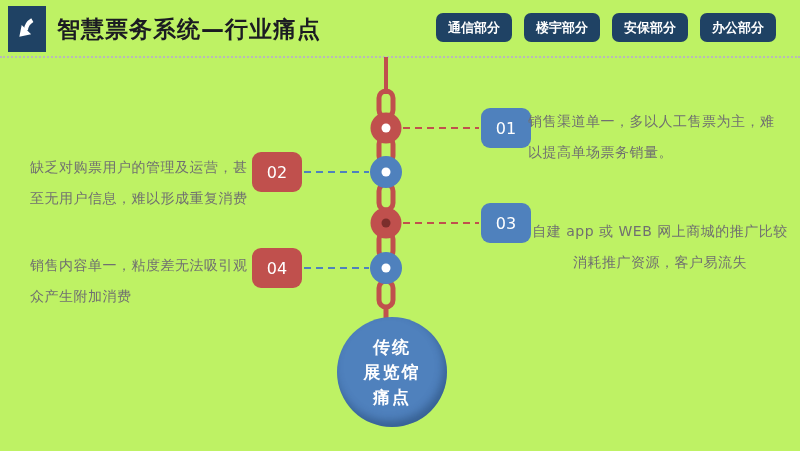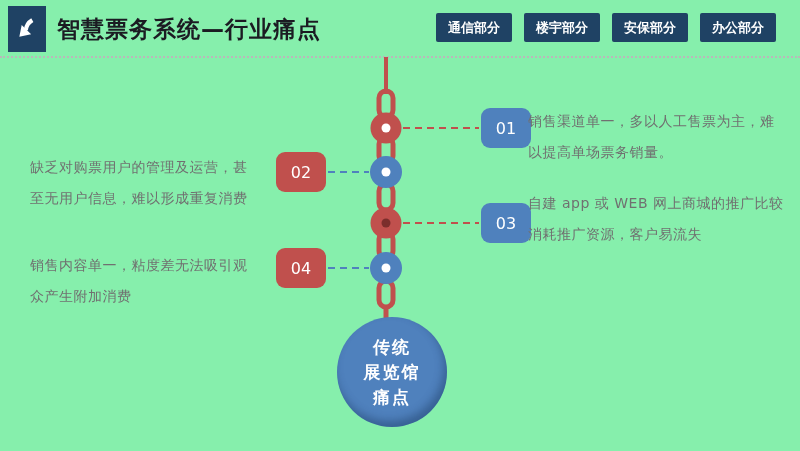--- a/index.html
+++ b/index.html
@@ -1,50 +1,50 @@
 <!DOCTYPE html>
 <html><head>
 <meta charset="utf-8">
 <style>
   html,body{margin:0;padding:0;background:#ffffff;}
   body{width:800px;height:451px;position:relative;overflow:hidden;
        font-family:"DejaVu Sans","Liberation Sans",sans-serif;}
-  .slide{position:absolute;inset:0;background:#86efac;}
+  .slide{position:absolute;inset:0;background:#bef264;}
 
   
   .header{position:absolute;left:0;top:0;width:800px;height:57px;}
   .logo-square{position:absolute;left:8px;top:6px;width:38px;height:46px;
                background:#1F4264;display:flex;align-items:center;justify-content:center;}
   .page-title{position:absolute;left:57px;top:14px;margin:0;font-size:23px;line-height:30px;
               font-weight:700;color:#1b1b22;letter-spacing:1px;white-space:nowrap;}
   .tabs{position:absolute;right:24px;top:13px;display:flex;gap:12px;}
   .tab{width:76px;height:29px;background:#1F4264;color:#ffffff;border:none;
-       border-radius:2px;font-family:inherit;font-size:13px;font-weight:700;
+       border-radius:7px;font-family:inherit;font-size:13px;font-weight:700;
        display:flex;align-items:center;justify-content:center;cursor:pointer;white-space:nowrap;}
   .sep{position:absolute;left:0;top:56px;width:800px;height:0;
        border-top:2px dotted #b9b9b9;}
 
   
   .chain-svg{position:absolute;left:0;top:0;width:800px;height:451px;pointer-events:none;}
 
   .badge{position:absolute;width:50px;height:40px;border-radius:9px;
          color:#ffffff;font-size:16px;font-weight:500;
          display:flex;align-items:center;justify-content:center;}
   .badge.blue{background:#4F81BD;}
-  .badge.red{background:#C0504D;margin-left:24px;}
+  .badge.red{background:#C0504D;}
   .badge-01{left:481px;top:108px;}
   .badge-02{left:252px;top:152px;}
   .badge-03{left:481px;top:203px;}
   .badge-04{left:252px;top:248px;}
 
   .pain-text{position:absolute;color:#707070;font-size:14px;line-height:31px;
              letter-spacing:0.5px;}
   .text-01{left:528px;top:106px;width:252px;}
   .text-02{left:30px; top:152px;width:222px;}
-  .text-03{left:528px;top:188px;width:264px;}
+  .text-03{left:528px;top:216px;width:264px;text-align:center;}
   .text-04{left:30px; top:250px;width:222px;}
 
   .center-circle{position:absolute;left:337px;top:317px;width:110px;height:110px;
                  border-radius:50%;background:#4F81BD;
                  box-shadow:inset -3px -6px 8px rgba(27,58,97,0.45);
                  display:flex;flex-direction:column;align-items:center;justify-content:center;
                  color:#ffffff;font-weight:700;font-size:17px;line-height:25px;
                  text-align:right;letter-spacing:2px;}
 </style>
 </head>

